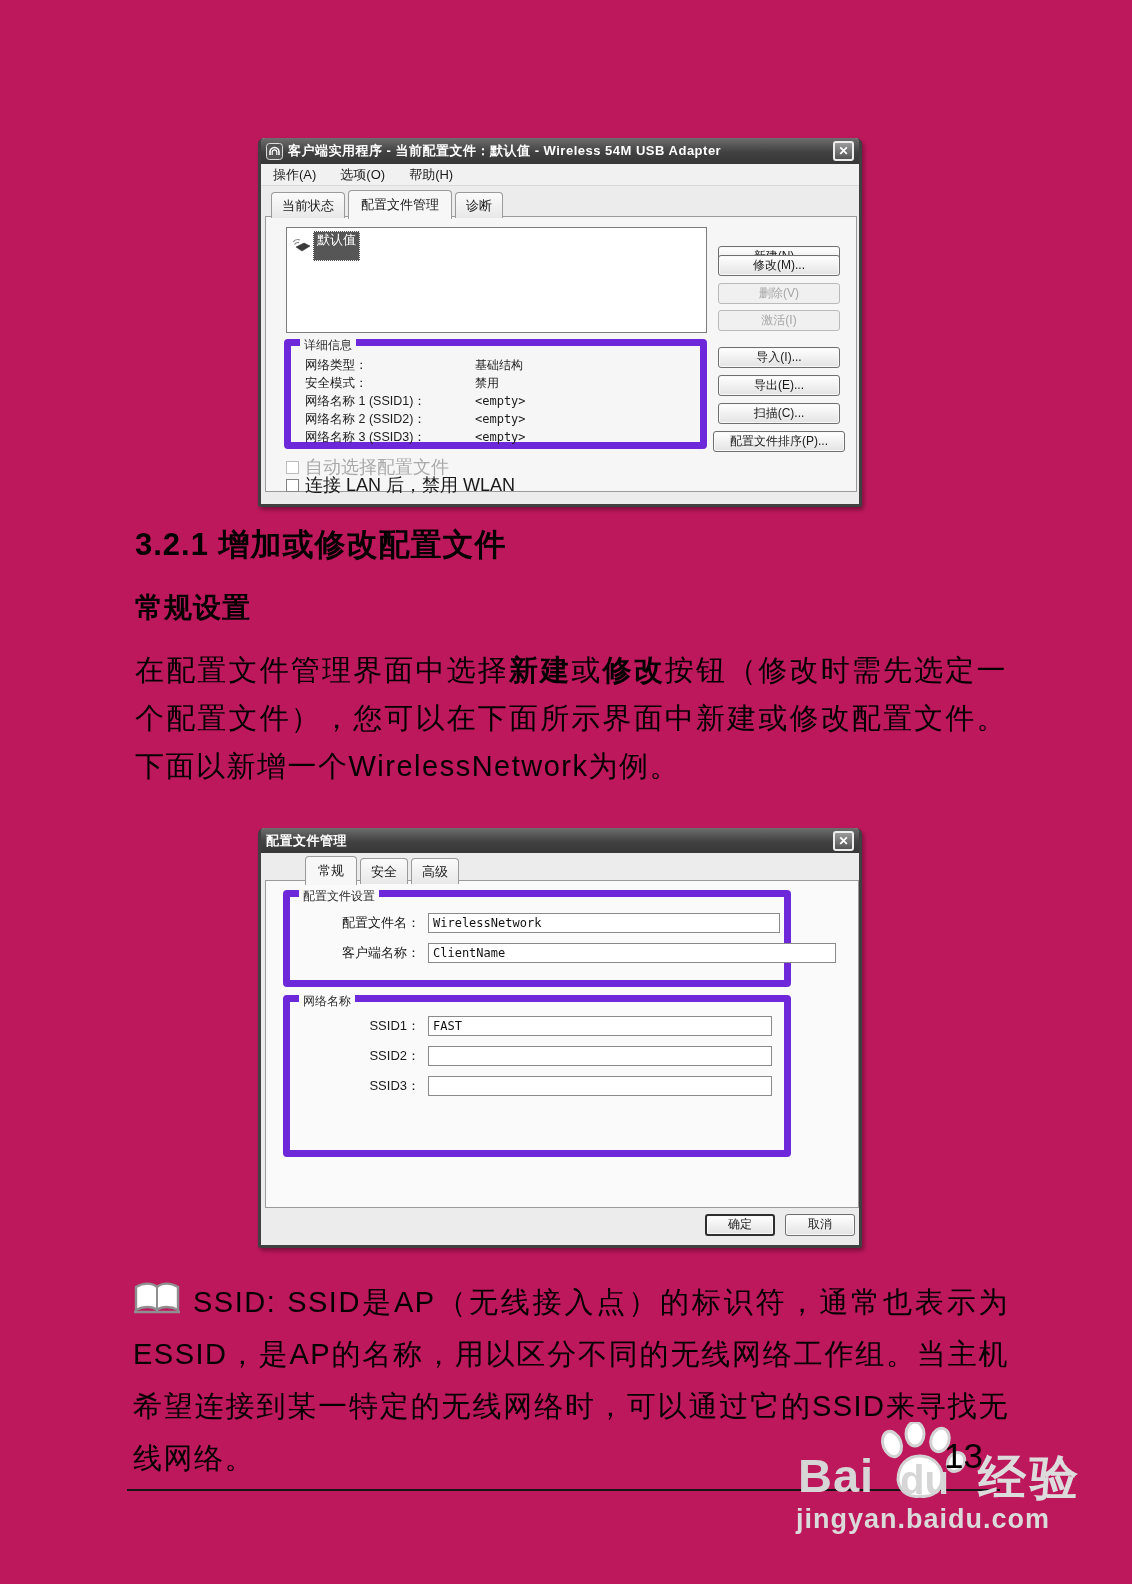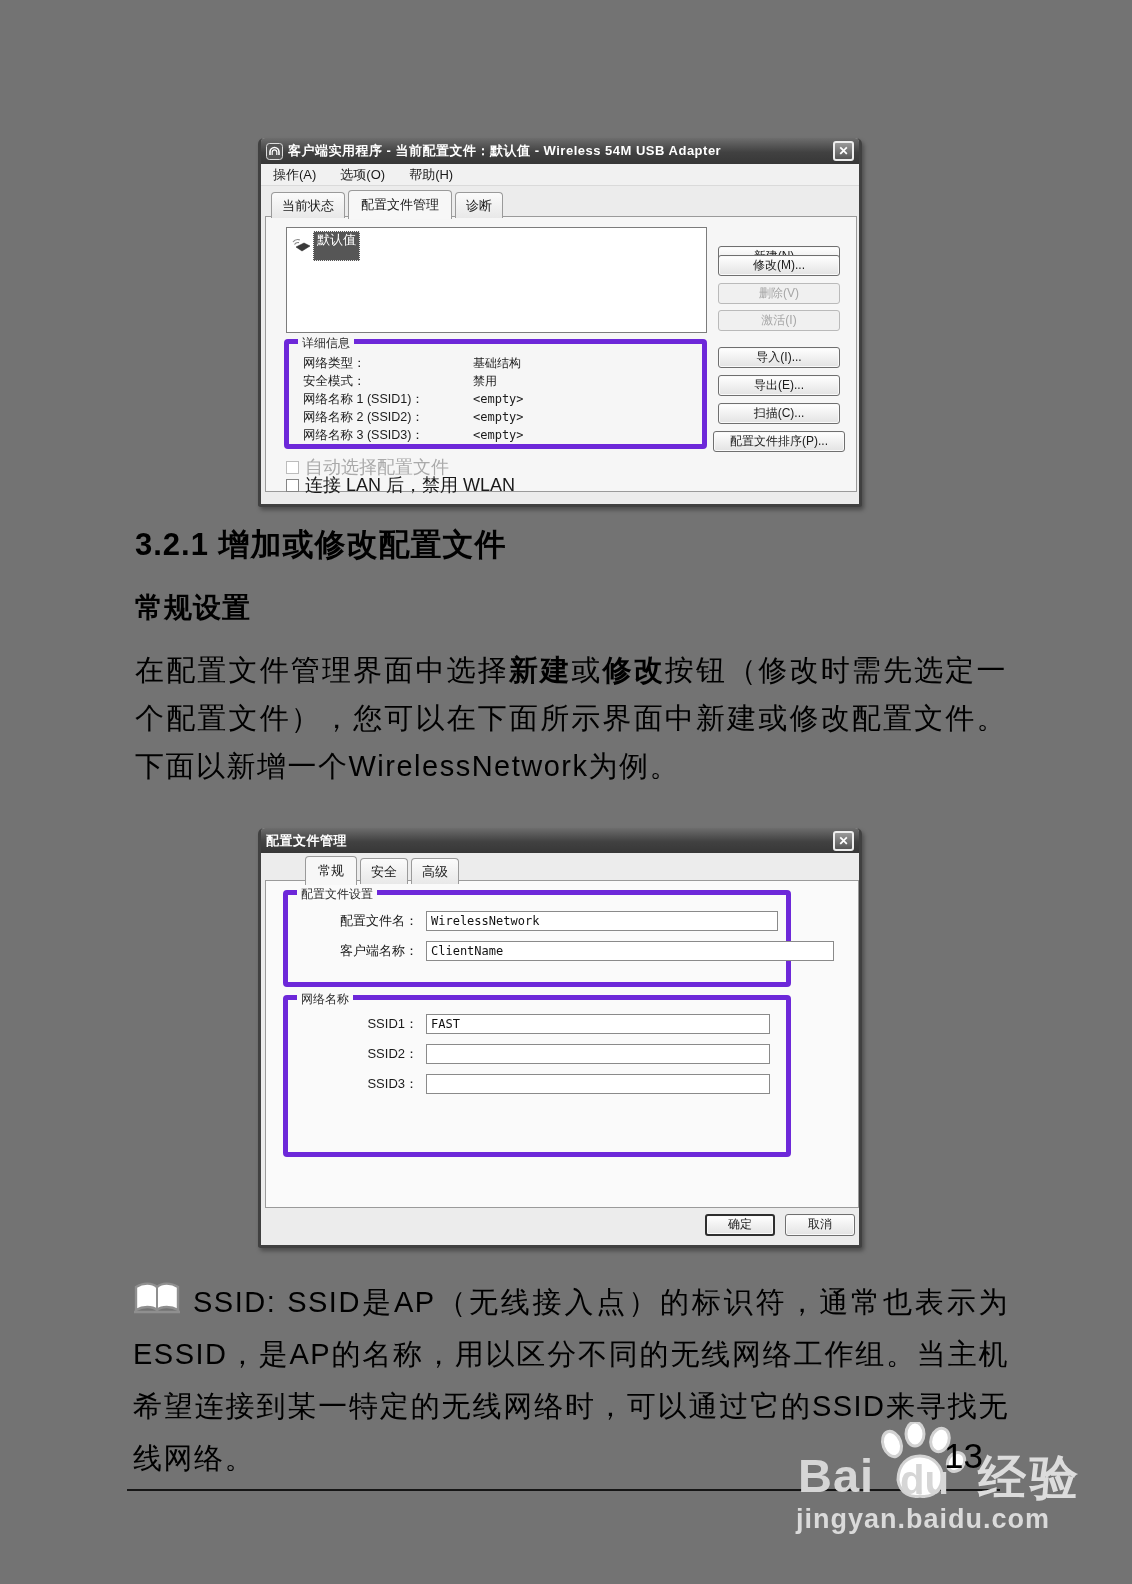--- a/index.html
+++ b/index.html
@@ -1,18 +1,18 @@
 <!DOCTYPE html>
 <html><head>
 <meta charset="utf-8">
 <style>
   * { margin:0; padding:0; box-sizing:border-box; }
   html,body { background:#ffffff; }
   body { font-family:"Liberation Sans", sans-serif; color:#111; }
-  .page { position:relative; width:1132px; height:1584px; background:#737373; overflow:hidden; }
+  .page { position:relative; width:1132px; height:1584px; background:#be185d; overflow:hidden; }
 
   
   .xp-window { position:absolute; background:#ececec; border:3px solid #404040; border-top:none;
                border-radius:6px 6px 3px 3px; box-shadow:2px 3px 4px rgba(0,0,0,.35); }
   .title-bar { position:relative; height:26px; background:linear-gradient(#6d6d6d,#414141 55%,#373737);
                border-radius:4px 4px 0 0; display:flex; align-items:center; padding:0 5px; gap:5px; }
   .title-bar .title { color:#fff; font-weight:bold; font-size:13px; letter-spacing:.5px;
                white-space:nowrap; overflow:hidden; flex:1; }
   .app-icon { width:17px; height:17px; flex:0 0 auto; }
   .close-btn { width:21px; height:20px; border:2px solid #ededed; border-radius:3px;
@@ -33,21 +33,21 @@
             background:linear-gradient(#ffffff,#e3e3e3); box-shadow:inset 0 0 0 1px #f9f9f9; cursor:default; }
   .xp-btn.disabled { color:#a6a6a6; border-color:#bababa; background:#f0f0f0; box-shadow:none; }
   .xp-btn.default { border:2px solid #2e2e2e; line-height:17px; }
 
   .listbox { position:absolute; background:#fff; border:1px solid #7c7c7c; padding:3px 4px; }
   .list-item { display:inline-flex; align-items:center; gap:2px; }
   .list-item .sel { background:#565656; color:#fff; font-size:13px; padding:0 4px 12px;
                     outline:1px dotted #eee; outline-offset:-1px; }
   .adapter-icon { width:20px; height:16px; }
 
-  .groupbox { position:absolute; border:5px solid #6d28d9; border-radius:4px; }
+  .groupbox { position:absolute; border:7px solid #6d28d9; border-radius:4px; }
   .groupbox .legend { position:absolute; top:-9px; left:9px; background:inherit; padding:0 4px;
                       font-size:12px; color:#2c2c2c; }
   .gb1 { background:#f6f6f6; }
   .gb2 { background:#fafafa; }
 
   .detail-row { position:relative; display:flex; font-size:12.5px; color:#1c1c1c;
                 line-height:18px; padding-left:14px; }
   .detail-row .lbl { width:170px; flex:0 0 auto; }
   .detail-row .val { font-family:"DejaVu Sans Mono", monospace; font-size:12px; }
 

